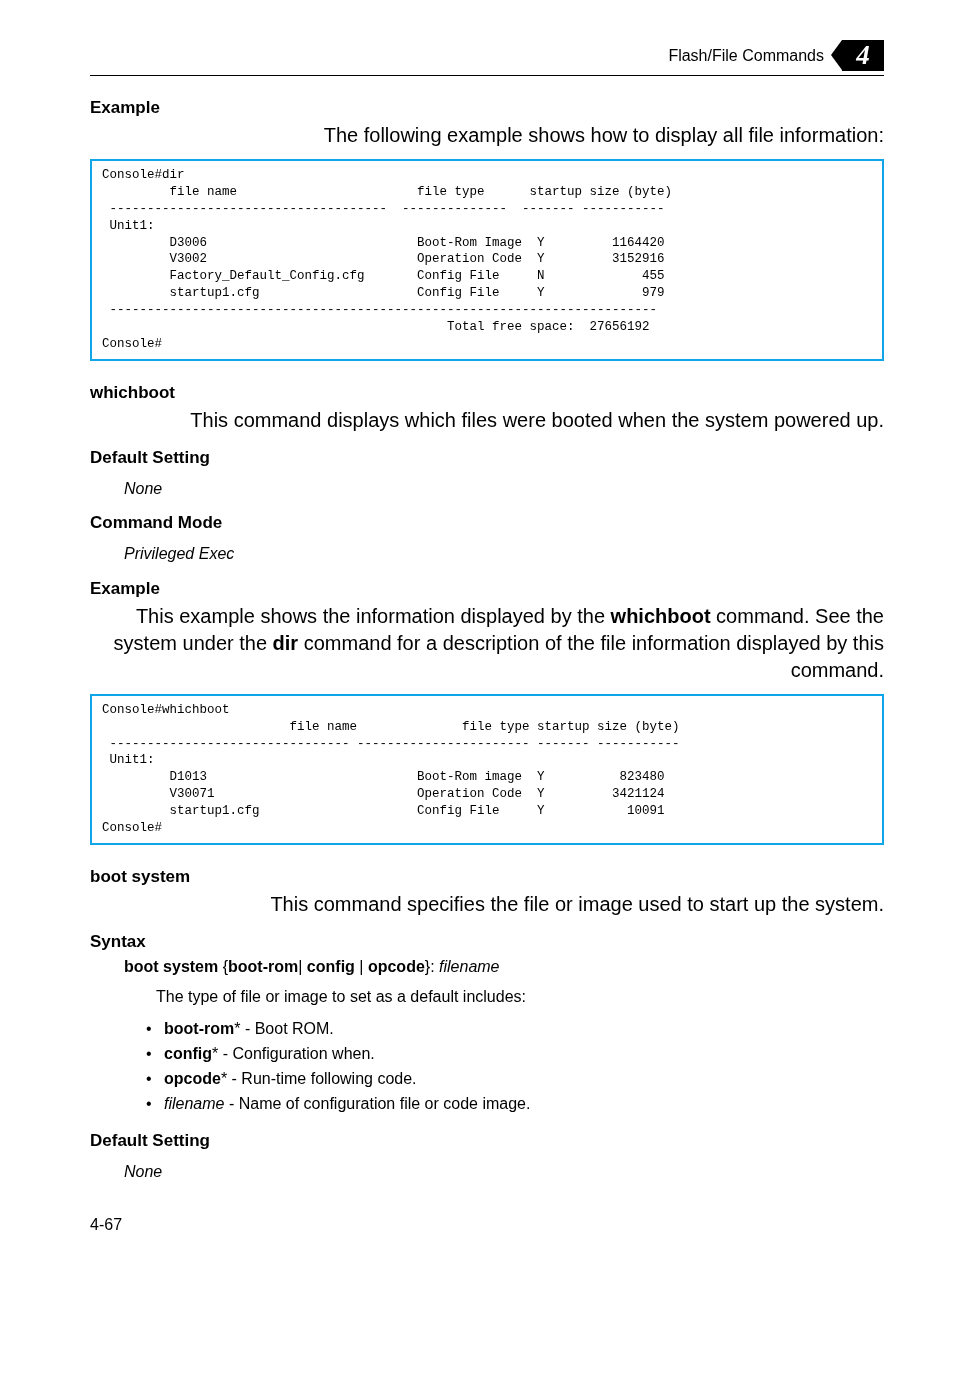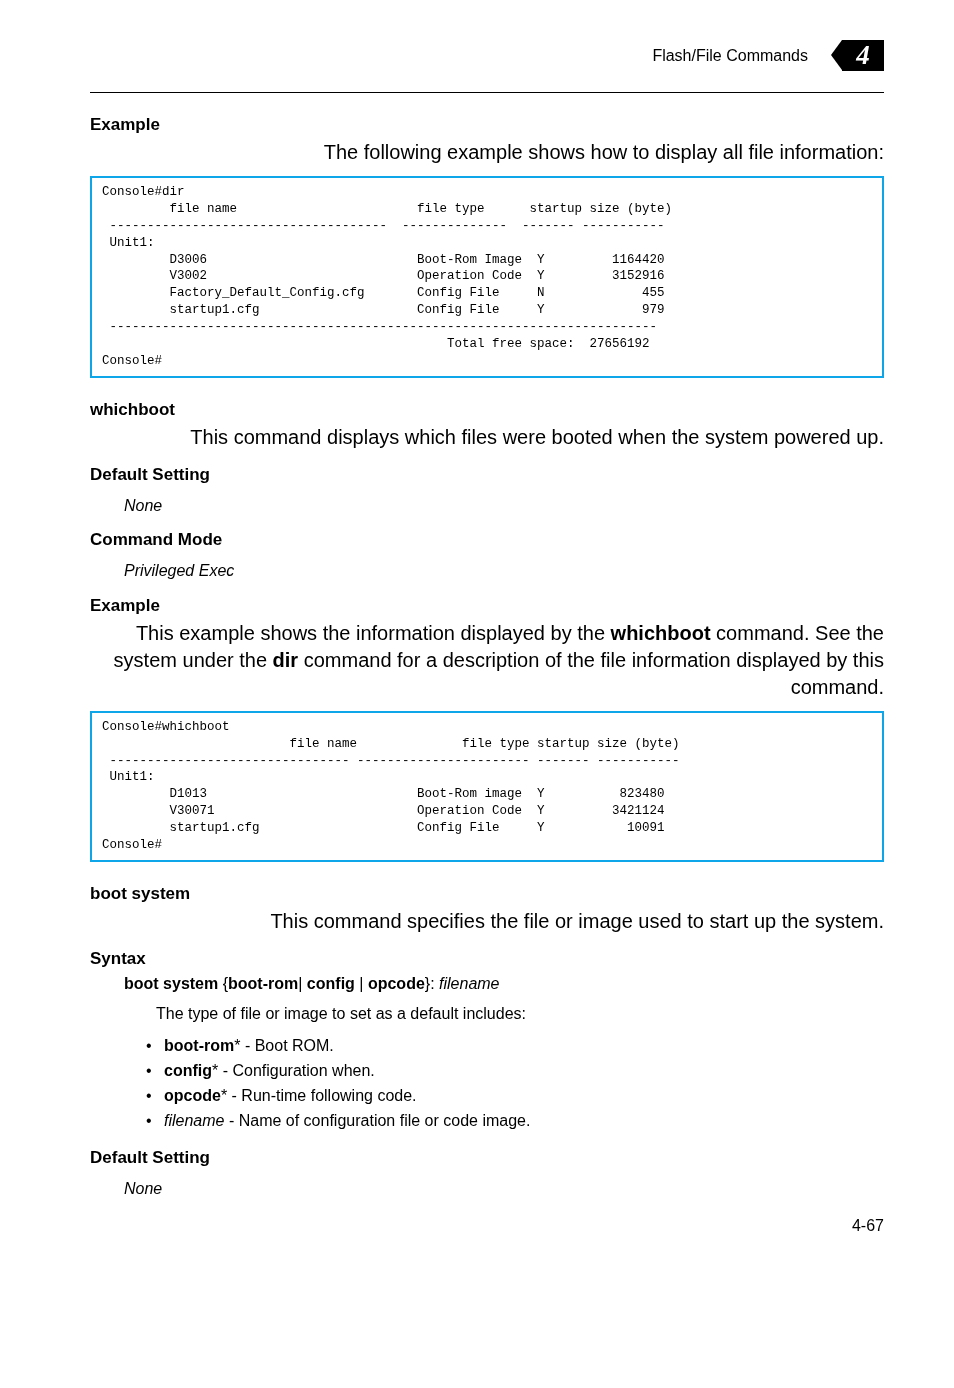--- a/index.html
+++ b/index.html
@@ -11,22 +11,21 @@
     width: 954px;
   }
   .page {
     padding: 40px 70px 40px 90px;
     box-sizing: border-box;
   }
   .header-row {
     display: flex;
     justify-content: flex-end;
     align-items: center;
-    margin-bottom: 21px;
-    gap: 16px;
+    margin-bottom: 4px;
   }
   .header-text {
     font-size: 16px;
     margin-right: 18px;
   }
   .badge {
     width: 42px;
     height: 31px;
     background: #000000;
     color: #ffffff;
@@ -112,23 +111,22 @@
     position: relative;
     padding-left: 18px;
   }
   ul.bullets li::before {
     content: "•";
     position: absolute;
     left: 0;
     top: 0;
   }
   .footer-pno {
-    text-align: right;
-    font-size: 16px;
-    margin-top: 18px;
+    font-size: 16px;
+    margin-top: 34px;
   }
   .bold { font-weight: bold; }
   .ital { font-style: italic; }
 </style>
 </head>
 <body>
 
 <div class="page">
 
   <div class="header-row">

